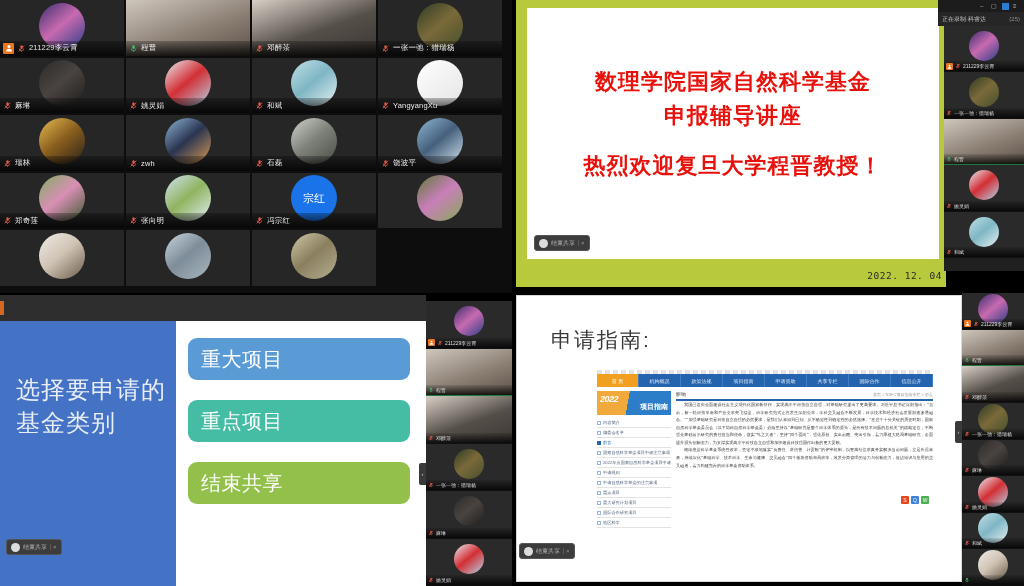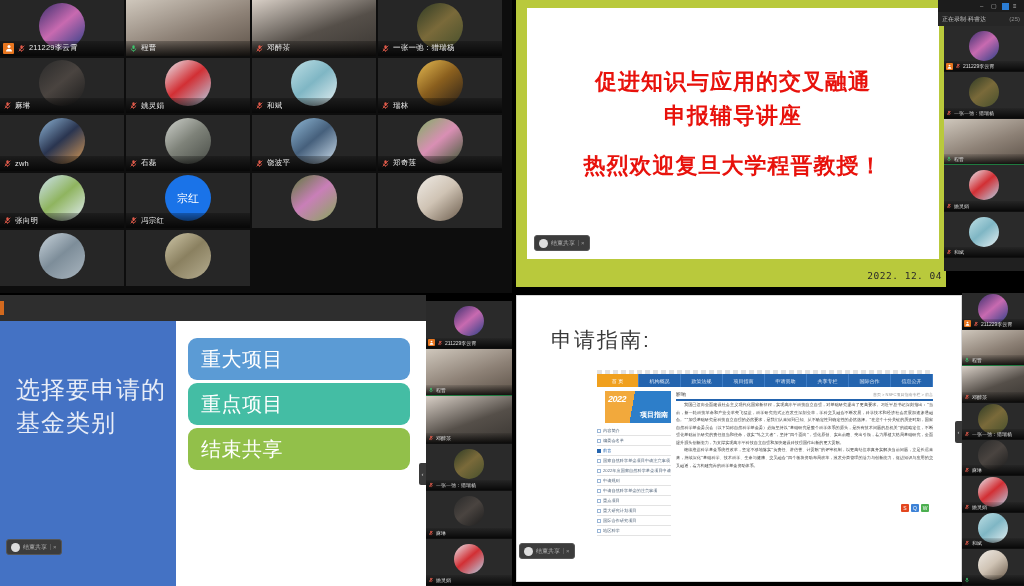--- a/index.html
+++ b/index.html
@@ -83,21 +83,21 @@
 
   
   #q3{ background:#000; }
   .q3-top{ position:absolute; left:0; top:2px; right:86px; height:26px; background:#2e2e2e; }
   .q3-top .dot{ position:absolute; left:0; top:6px; width:4px; height:14px; background:#d2691e; }
   .q3-slide{ position:absolute; left:0; top:28px; right:86px; bottom:0; background:#fff; display:flex; }
   .q3-left{ width:176px; background:#4472c4; position:relative; }
   .q3-left .txt{ position:absolute; left:16px; top:52px; right:10px;
     color:#e8edf7; font-size:24px; line-height:1.38; letter-spacing:1px; }
   .q3-right{ flex:1; position:relative; padding:17px 16px 0 12px;
-    display:flex; flex-direction:column; gap:3px; }
+    display:flex; flex-direction:column; gap:20px; }
   .cat{ height:42px; border-radius:9px; display:flex; align-items:center;
     padding-left:13px; color:#fff; font-size:20px; letter-spacing:.5px; }
   .pill-tool{ position:absolute; display:flex; align-items:center; gap:3px;
     height:16px; padding:0 4px; border-radius:3px; background:#3c3c3c;
     border:1px solid #555; z-index:5; }
   .pill-tool .pic{ width:9px; height:9px; border-radius:50%; background:#ddd; }
   .pill-tool .ptx{ color:#b5b5b5; font-size:6px; white-space:nowrap; }
   .pill-tool .pclose{ color:#9a9a9a; font-size:6px; padding-left:2px; border-left:1px solid #5a5a5a; }
 
   
@@ -109,22 +109,22 @@
   .web{ position:absolute; left:80px; top:78px; right:28px; bottom:32px;
     background:#fff; }
   .web .crumbs{ position:absolute; left:0; top:-4px; right:0; height:4px;
     background:repeating-linear-gradient(90deg,#cfcfcf 0 5px,transparent 5px 8px); opacity:.6; }
   .web .nav{ display:flex; height:13px; background:#2464ae; }
   .web .nav .ni{ flex:1; display:flex; align-items:center; justify-content:center;
     color:#dfe8f5; font-size:5px; border-right:1px solid #3e7dc6; white-space:nowrap; }
   .web .nav .ni.on{ background:#f0a01e; color:#fff; }
   .web .body{ display:flex; margin-top:4px; gap:5px; }
   .web .lcol{ width:74px; }
-  .web .banner{ height:32px; background:linear-gradient(100deg,#f2a93c 0 42%,#2d7ec9 42% 100%);
-    position:relative; overflow:hidden;margin-left:8px; }
+  .web .banner{ height:24px; background:linear-gradient(100deg,#f2a93c 0 42%,#2d7ec9 42% 100%);
+    position:relative; overflow:hidden; }
   .web .banner .yr{ position:absolute; left:3px; top:3px; color:#fff; font-size:9px;
     font-weight:700; font-style:italic; letter-spacing:-.5px; }
   .web .banner .bn{ position:absolute; right:3px; bottom:3px; color:#fff; font-size:7px; font-weight:700; }
   .web .menu{ margin-top:3px; }
   .web .menu .mi{ display:flex; align-items:center; gap:2px; height:10px;
     border-bottom:1px solid #e3e3e3; }
   .web .menu .mi .bx{ width:4px; height:4px; border:1px solid #9bb7d8; flex:0 0 auto; }
   .web .menu .mi .mlbl{ color:#56687d; font-size:4.2px; white-space:nowrap; overflow:hidden; }
   .web .menu .mi.on .bx{ background:#2464ae; border-color:#2464ae; }
   .web .menu .mi.on .mlbl{ color:#2464ae; }
@@ -259,20 +259,36 @@
                 <path d="M4 8a4 4 0 0 0 8 0" stroke="#e05a4a" stroke-width="1.3" fill="none"></path>
                 <rect x="7.3" y="11.5" width="1.4" height="2.3" fill="#e05a4a"></rect>
                 <line x1="3" y1="13" x2="13" y2="3" stroke="#e05a4a" stroke-width="1.5"></line>
               </svg>
             </span>
             <span class="nm">和斌</span>
           </div>
         </div>
         <div class="tile">
           <div class="av">
+            <div class="ph" style="background:linear-gradient(140deg,#ffffff 0%,#f2f2f2 48%,#e6e6e6 100%);"></div>
+          </div>
+          <div class="namebar">
+            <span class="mic">
+              <svg viewBox="0 0 16 16">
+                <rect x="6" y="2" width="4" height="7" rx="2" fill="#e05a4a"></rect>
+                <path d="M4 8a4 4 0 0 0 8 0" stroke="#e05a4a" stroke-width="1.3" fill="none"></path>
+                <rect x="7.3" y="11.5" width="1.4" height="2.3" fill="#e05a4a"></rect>
+                <line x1="3" y1="13" x2="13" y2="3" stroke="#e05a4a" stroke-width="1.5"></line>
+              </svg>
+            </span>
+            <span class="nm">YangyangXu</span>
+          </div>
+        </div>
+        <div class="tile">
+          <div class="av">
             <div class="ph" style="background:linear-gradient(140deg,#e6bb52 0%,#8a5f1e 48%,#2b2118 100%);"></div>
           </div>
           <div class="namebar">
             <span class="mic">
               <svg viewBox="0 0 16 16">
                 <rect x="6" y="2" width="4" height="7" rx="2" fill="#e05a4a"></rect>
                 <path d="M4 8a4 4 0 0 0 8 0" stroke="#e05a4a" stroke-width="1.3" fill="none"></path>
                 <rect x="7.3" y="11.5" width="1.4" height="2.3" fill="#e05a4a"></rect>
                 <line x1="3" y1="13" x2="13" y2="3" stroke="#e05a4a" stroke-width="1.5"></line>
               </svg>
@@ -396,21 +412,21 @@
             <div class="ph" style="background:linear-gradient(140deg,#cfc7a8 0%,#8a8060 48%,#b5ad90 100%);"></div>
           </div>
         </div>
       </div>
   </div>
 
   <div class="quad" id="q2">
     <div class="olive-frame">
       <div class="slide-white">
         <div class="title-lines">
-          <div>促进知识与应用的交叉融通</div>
+          <div>数理学院国家自然科学基金</div>
           <div>申报辅导讲座</div>
           <div class="gap">热烈欢迎复旦大学程晋教授！</div>
         </div>
       </div>
       <div class="datestamp">2022. 12. 04</div>
     </div>
     <div class="pill-tool" style="left:22px; bottom:42px;">
       <span class="pic"></span>
       <span class="ptx">结束共享</span>
       <span class="pclose">×</span>

